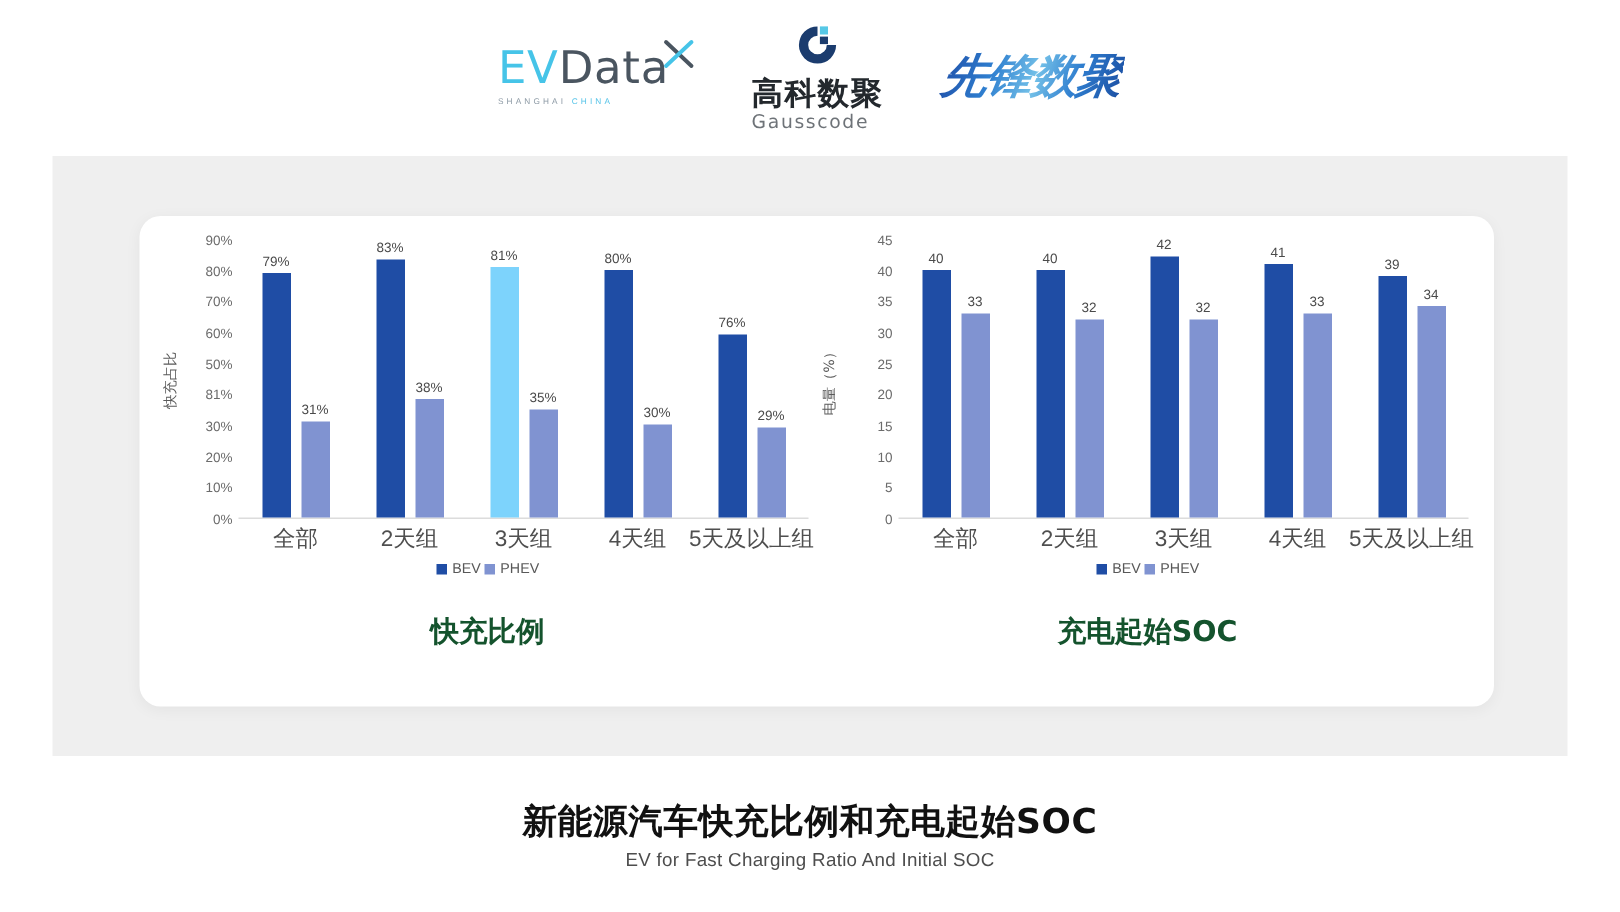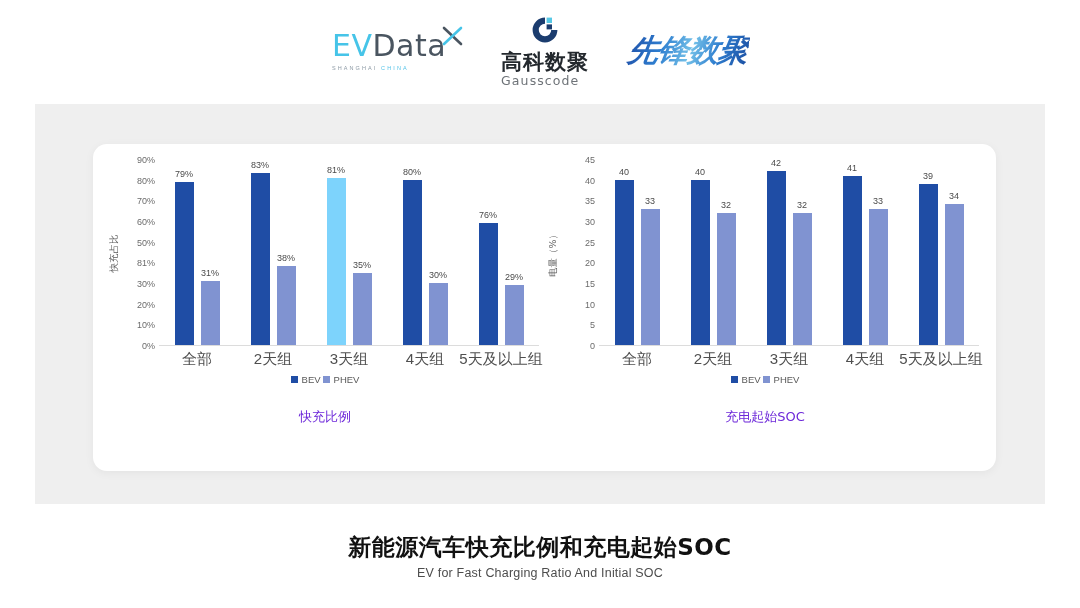--- a/index.html
+++ b/index.html
@@ -120,21 +120,21 @@
     display: flex; align-items: center; justify-content: center; gap: 2px;
   }
   .legend-item { display: flex; align-items: center; gap: 4px; }
   .legend-swatch { width: 7px; height: 7px; display: block; }
   .legend-swatch.bev  { background: #1F4DA5; }
   .legend-swatch.phev { background: #8093D1; }
   .legend-text { font-size: 9.5px; color: #595959; font-family: "Liberation Sans", sans-serif; }
 
   .chart-caption {
     position: absolute; left: 0; right: 0; top: 248px;
-    text-align: center; font-size: 13px; color: #6d28d9; font-weight: 400;
+    text-align: center; font-size: 19px; color: #14532d; font-weight: 700;
     font-family: "DejaVu Sans", sans-serif;
   }
 
   
   .main-title {
     position: absolute; left: 0; top: 532px; width: 1080px; text-align: center;
     font-size: 23px; font-weight: 700; color: #111111; letter-spacing: .5px;
     font-family: "DejaVu Sans", sans-serif;
   }
   .sub-title {

